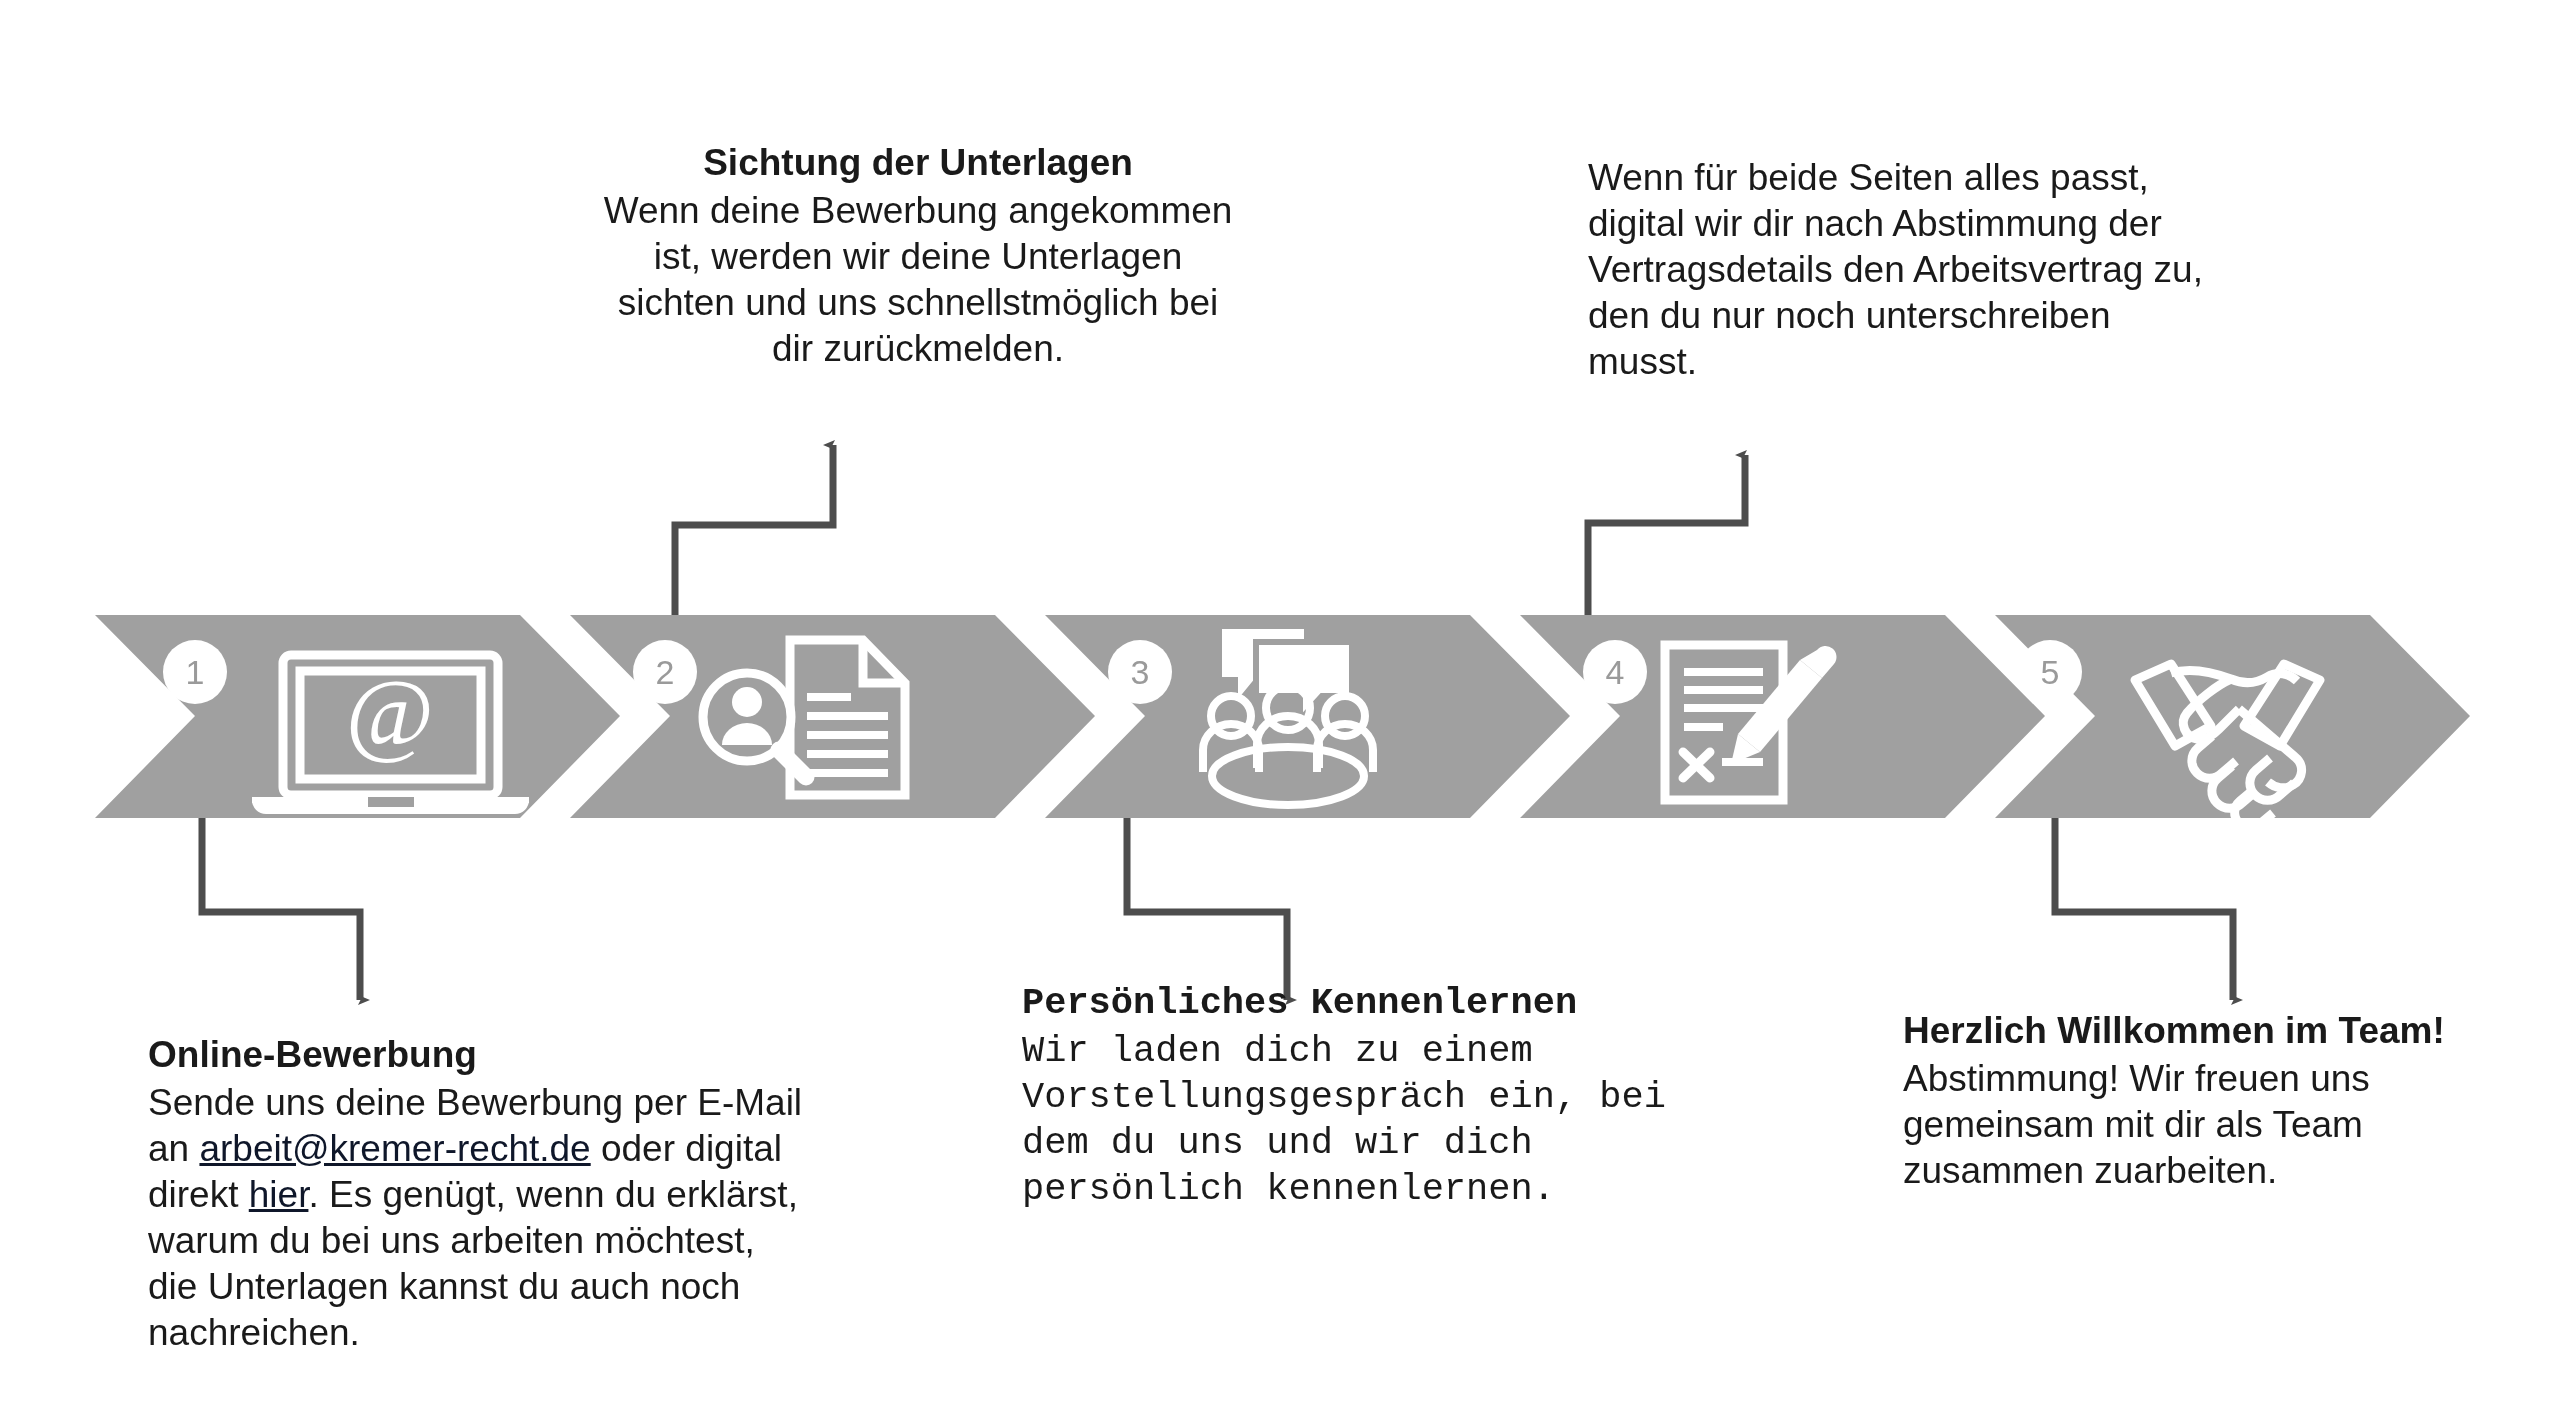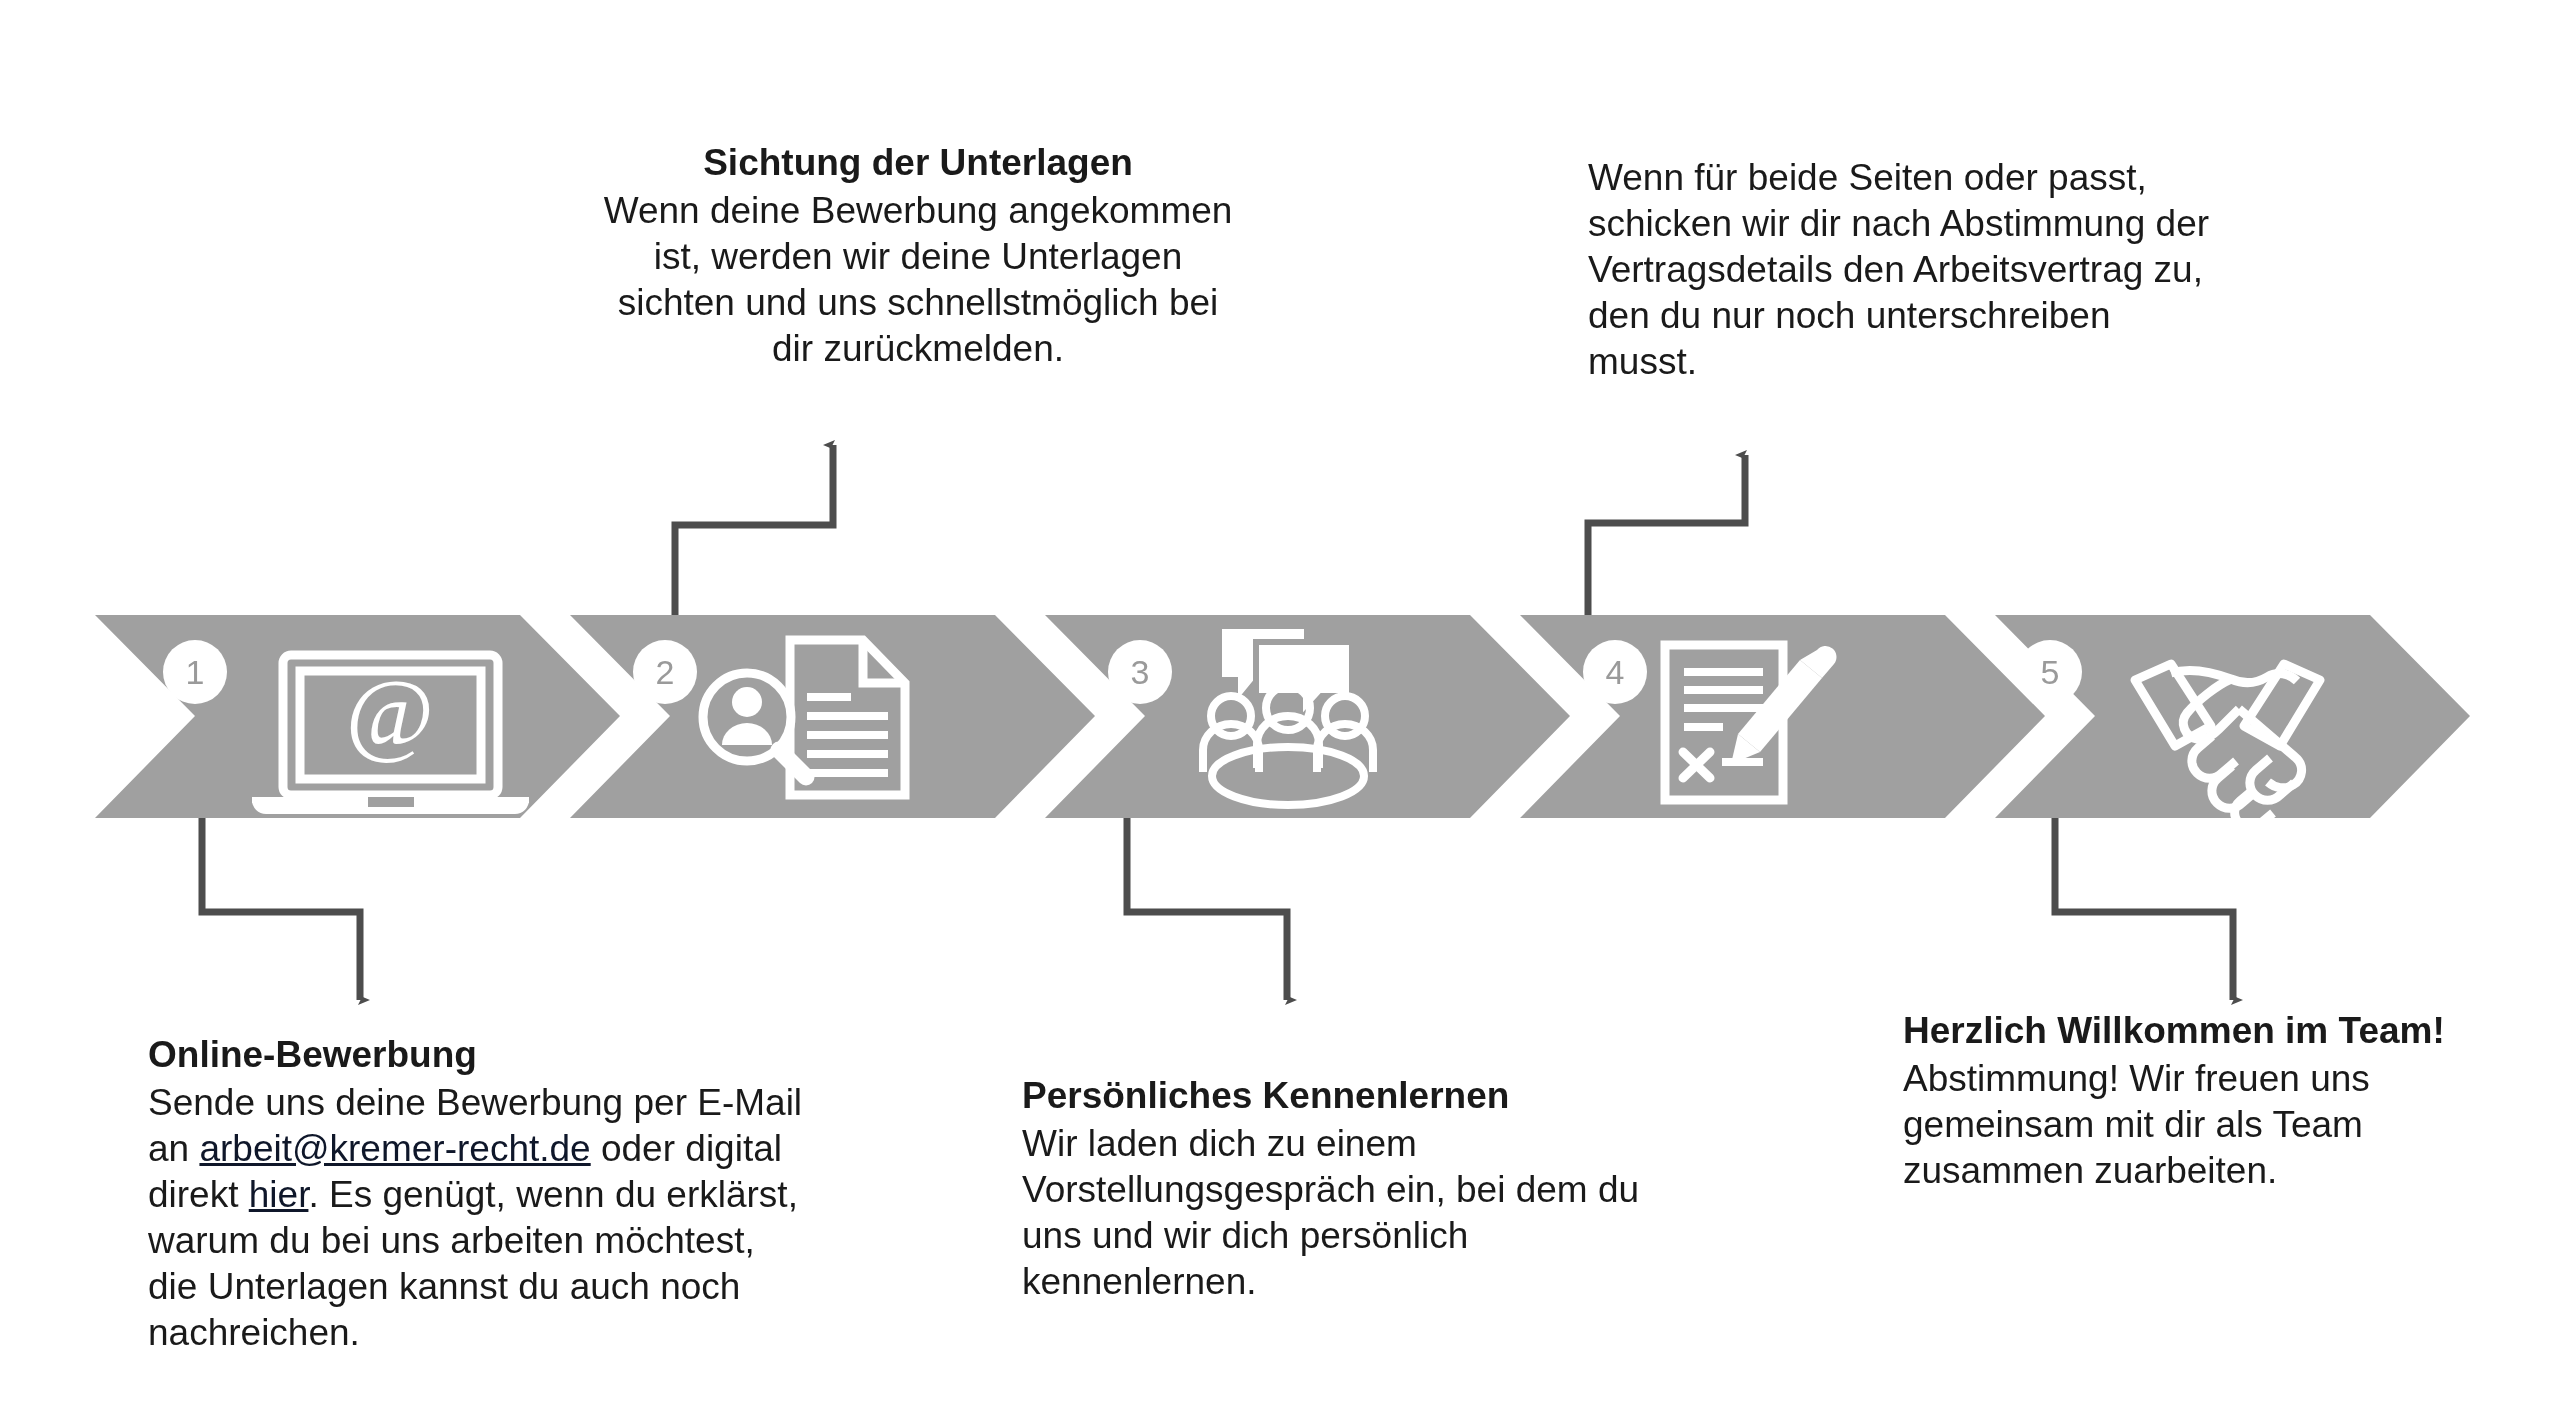--- a/index.html
+++ b/index.html
@@ -60,21 +60,21 @@
     font-weight: normal;
   }
   .tb-link {
     color: #0f172a;
     text-decoration: underline;
   }
 
   .w-top-2   { left: 598px;  top: 140px; width: 640px; text-align: center; }
   .w-top-4   { left: 1588px; top: 155px; width: 640px; }
   .w-bot-1   { left: 148px;  top: 1032px; width: 660px; }
-  .w-bot-3   { left: 1022px; top: 1073px; width: 660px; }
+  .w-bot-3   { left: 1022px; top: 980px; width: 660px; font-family: Liberation Mono, monospace; }
   .w-bot-5   { left: 1903px; top: 1008px; width: 640px; }
 </style>
 </head>
 <body>
 
 <div id="canvas">
 
   <svg id="chevron-band" viewBox="0 0 2560 1413">
     <defs>
       <marker id="arrow-up" markerWidth="14" markerHeight="14" refX="5" refY="10" orient="auto" markerUnits="userSpaceOnUse">
@@ -197,21 +197,21 @@
   <div class="step-badge" style="left:1108px; top:640px;">3</div>
   <div class="step-badge" style="left:1583px; top:640px;">4</div>
   <div class="step-badge" style="left:2018px; top:640px;">5</div>
 
   <div class="text-block w-top-2">
     <span class="tb-title">Sichtung der Unterlagen</span>
     <span class="tb-body">Wenn deine Bewerbung angekommen ist, werden wir deine Unterlagen sichten und uns schnellstmöglich bei dir zurückmelden.</span>
   </div>
 
   <div class="text-block w-top-4">
-    <span class="tb-body">Wenn für beide Seiten oder passt, schicken wir dir nach Abstimmung der Vertragsdetails den Arbeitsvertrag zu, den du nur noch unterschreiben musst.</span>
+    <span class="tb-body">Wenn für beide Seiten alles passt, digital wir dir nach Abstimmung der Vertragsdetails den Arbeitsvertrag zu, den du nur noch unterschreiben musst.</span>
   </div>
 
   <div class="text-block w-bot-1">
     <span class="tb-title">Online-Bewerbung</span>
     <span class="tb-body"><span>Sende uns deine Bewerbung per E-Mail an </span><a class="tb-link" href="#">arbeit@kremer-recht.de</a><span> oder digital direkt </span><a class="tb-link" href="#">hier</a><span>. Es genügt, wenn du erklärst, warum du bei uns arbeiten möchtest, die Unterlagen kannst du auch noch nachreichen.</span></span>
   </div>
 
   <div class="text-block w-bot-3">
     <span class="tb-title">Persönliches Kennenlernen</span>
     <span class="tb-body">Wir laden dich zu einem Vorstellungsgespräch ein, bei dem du uns und wir dich persönlich kennenlernen.</span>

